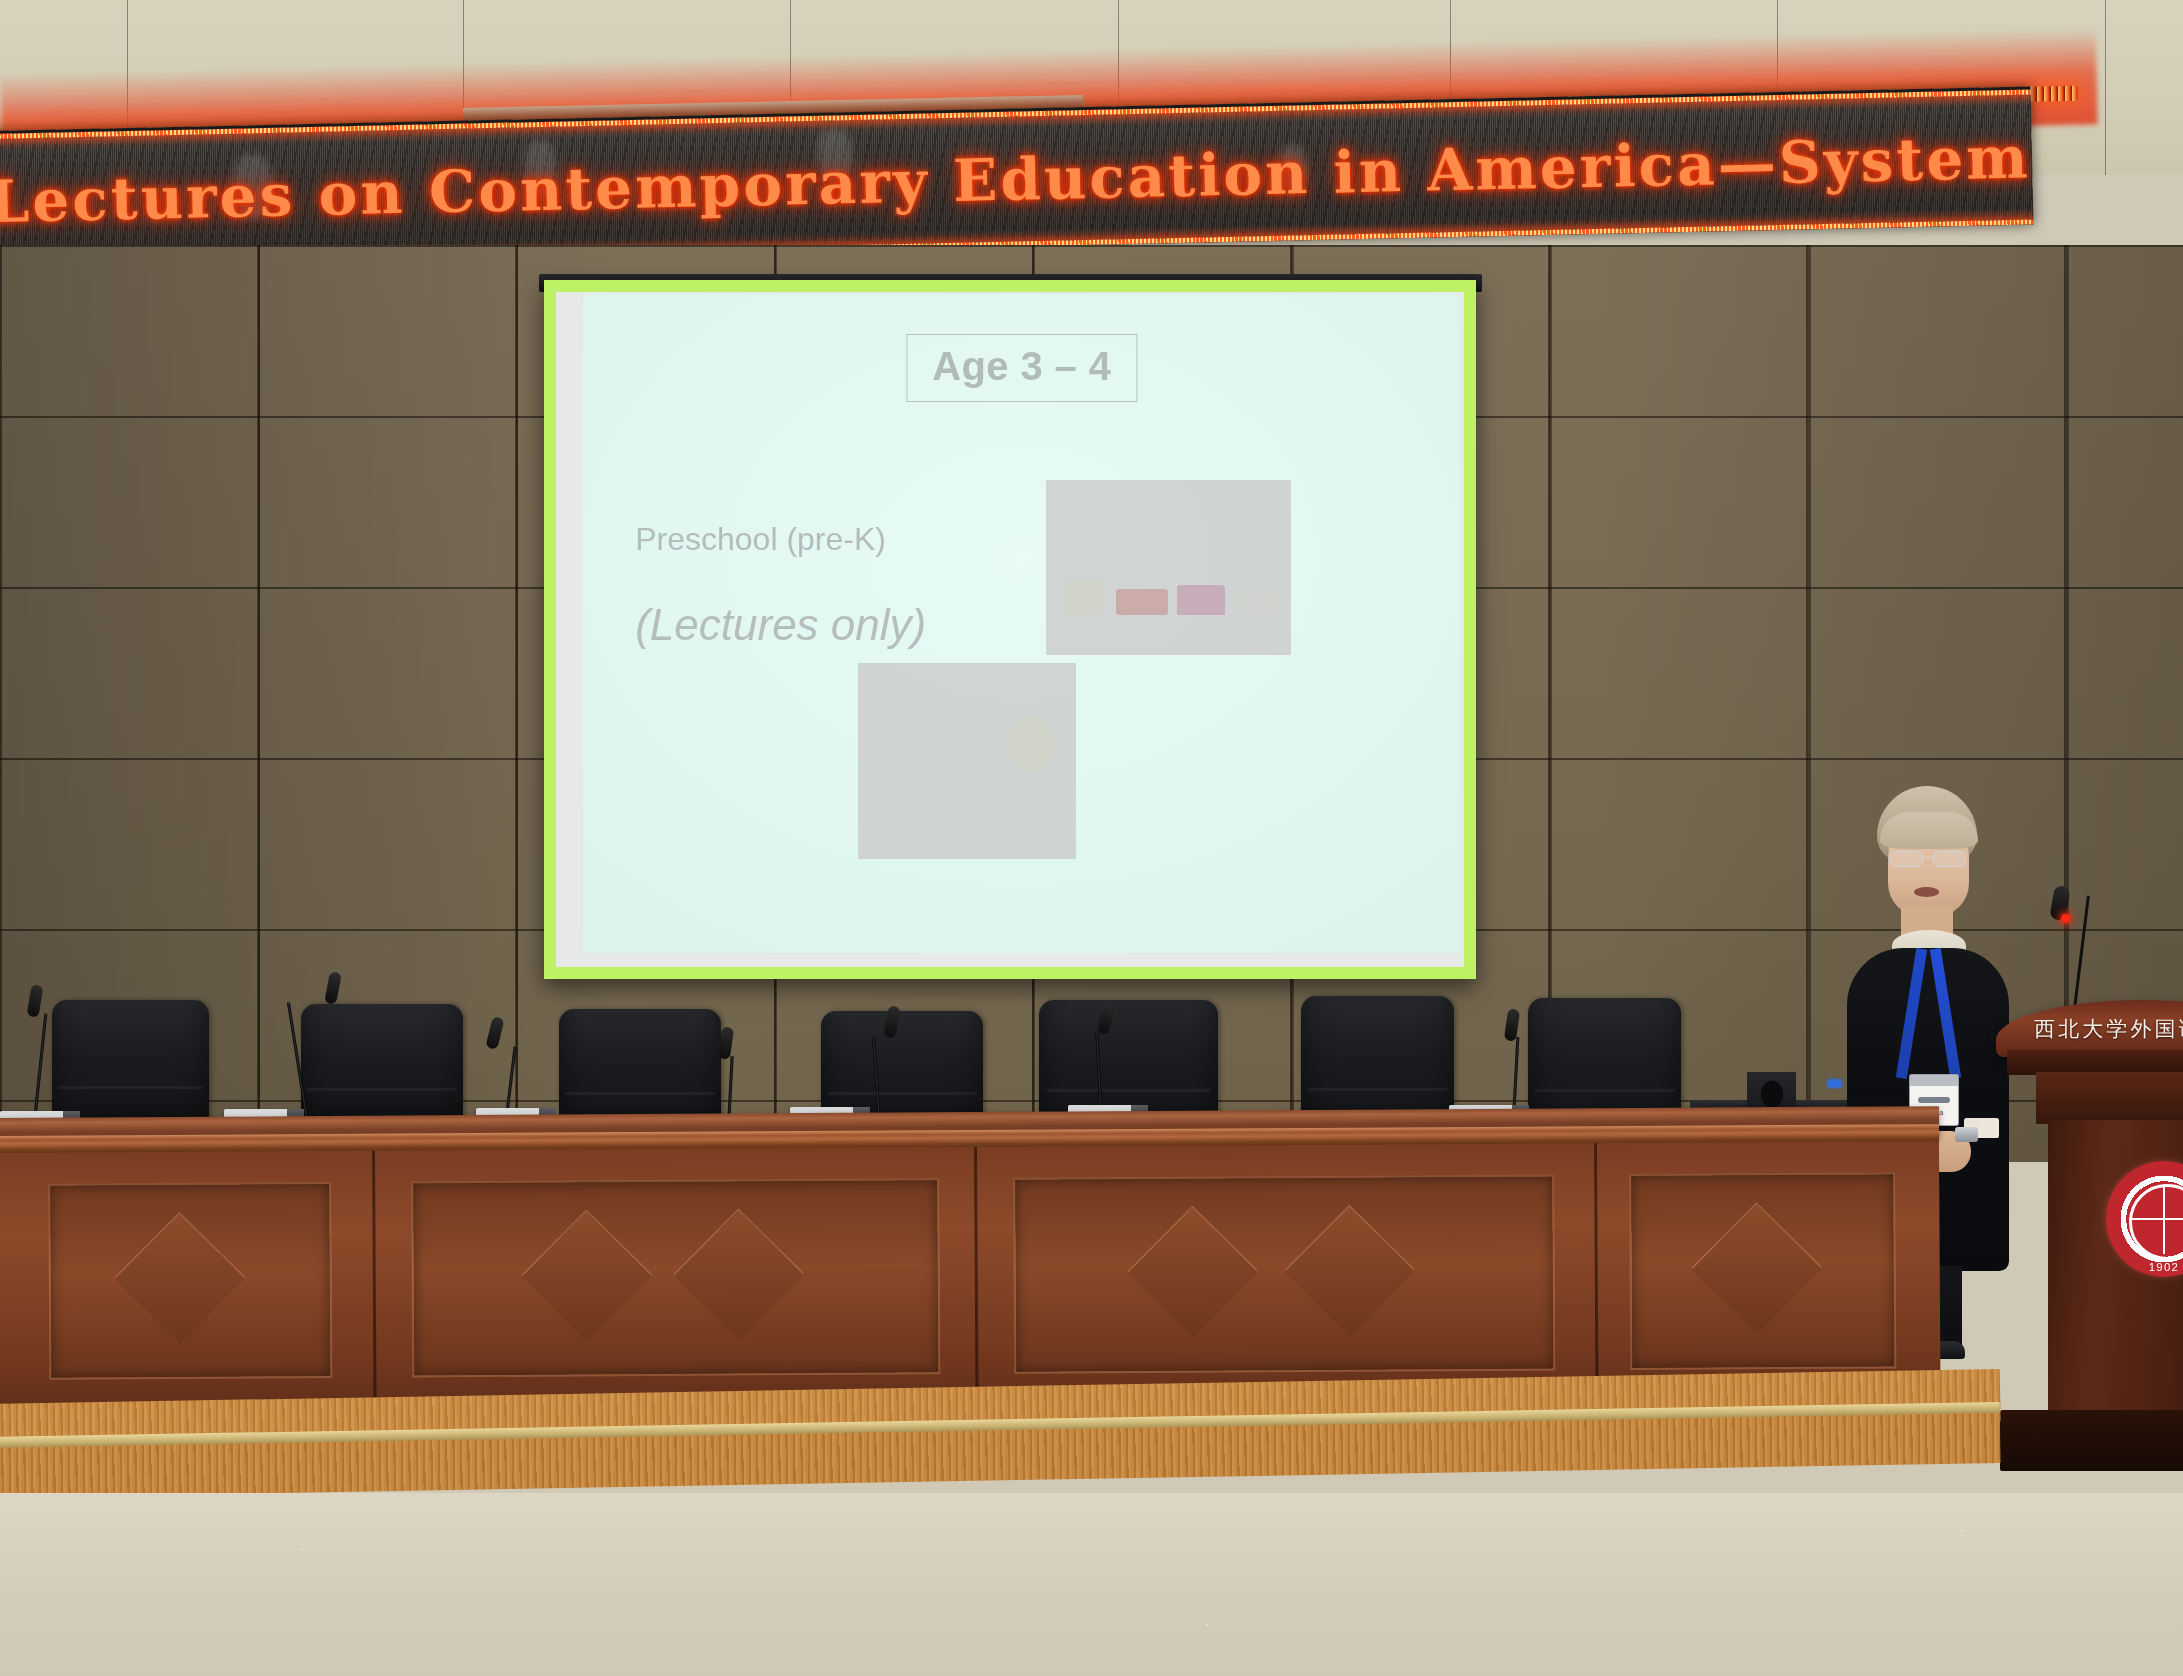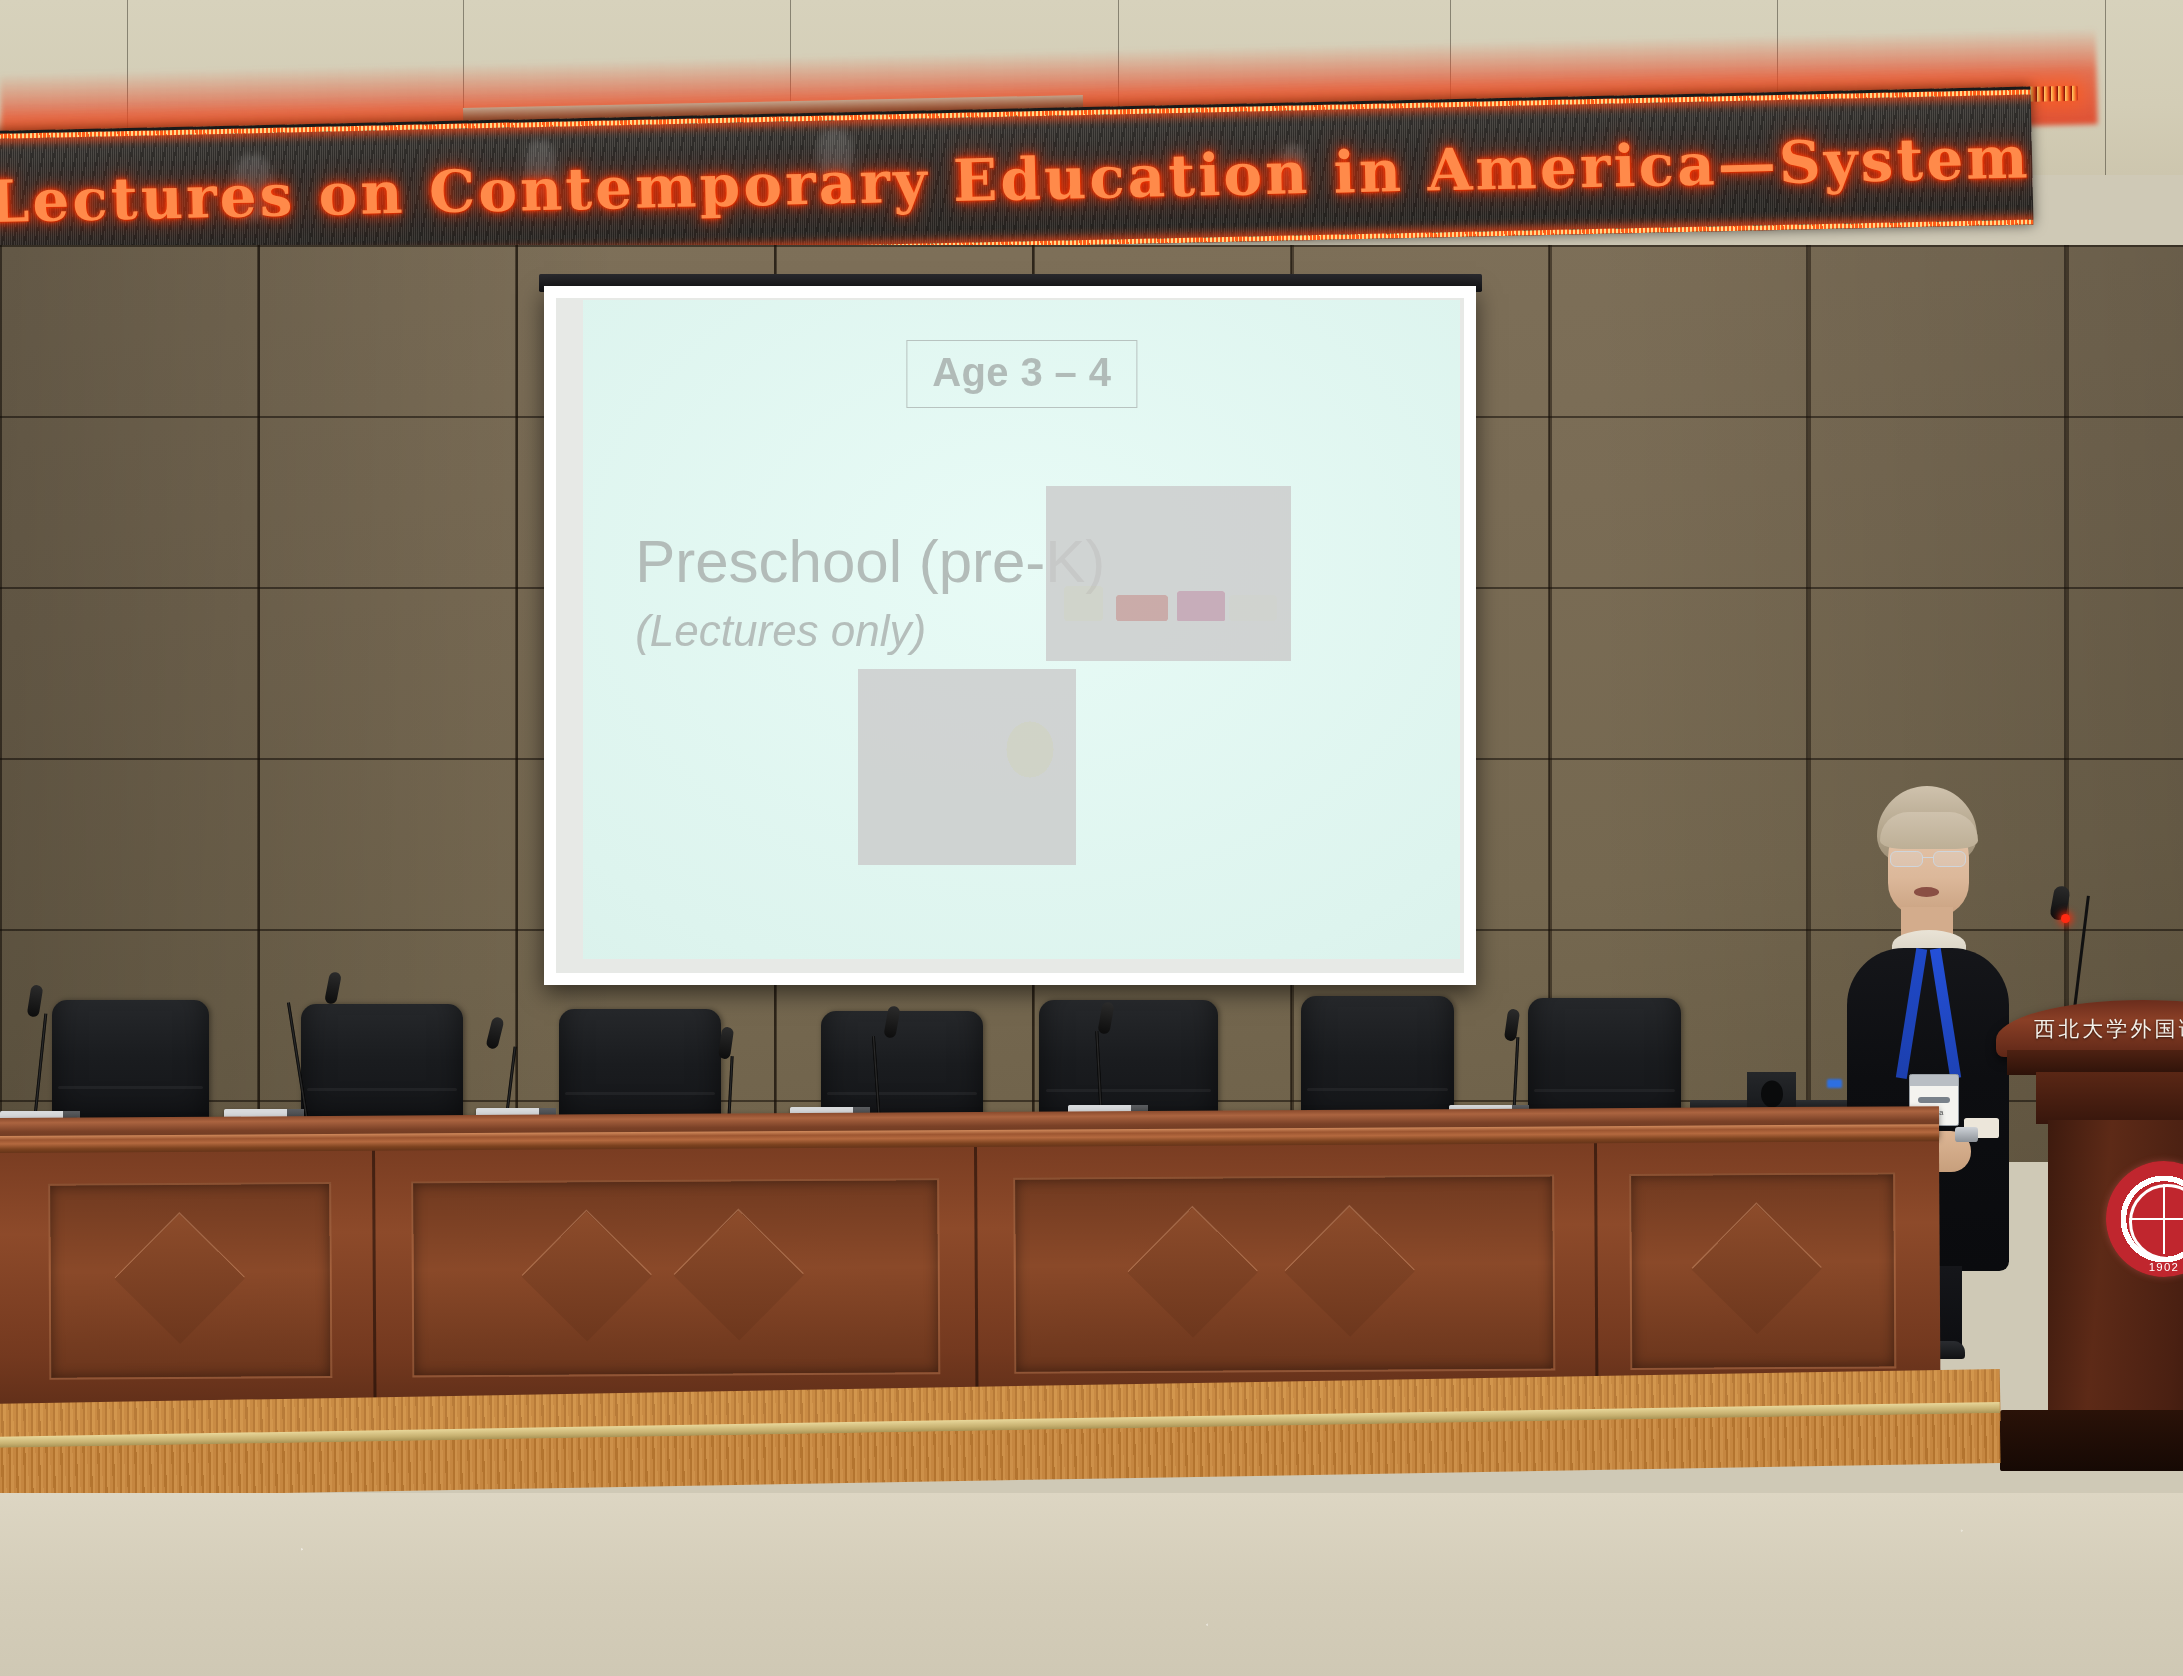--- a/index.html
+++ b/index.html
@@ -94,22 +94,22 @@
     position:absolute;top:0;height:100%;width:2.6px;background:rgba(25,18,10,.5);
   }
   .wall-acoustic-shade{
     position:absolute;left:0;top:245px;width:2212px;height:917px;
     background:linear-gradient(90deg,rgba(0,0,0,.22) 0%,rgba(0,0,0,0) 28%,rgba(0,0,0,0) 72%,rgba(0,0,0,.16) 100%);
     pointer-events:none;
   }
 
   
   .screen-frame{
-    position:absolute;left:544px;top:286px;width:932px;height:699px;
-    background:#ffffff;
+    position:absolute;left:544px;top:280px;width:932px;height:699px;
+    background:#bef264;
     box-shadow:0 7.9px 22px rgba(0,0,0,.55);
   }
   .screen-roller{
     position:absolute;left:539px;top:274px;width:943px;height:17.5px;
     background:linear-gradient(180deg,#2a2a2e,#121214);border-radius:1.7px;
   }
   .screen-white{
     position:absolute;left:12.2px;top:12.2px;right:12.2px;bottom:12.2px;
     background:#e7e9e6;
   }
@@ -122,21 +122,21 @@
     position:absolute;left:50%;top:40px;transform:translateX(-50%);
     border:1.7px solid #b8c3c0;
     padding:9.6px 25px 11.4px 25px;
   }
   .age-box span{
     font-size:40px;font-weight:700;color:#b1bbb8;letter-spacing:0.4px;
     white-space:nowrap;
   }
   .slide-line1{
     position:absolute;left:52px;top:227px;
-    font-size:60px;color:#b3bcb9;font-weight:400;white-space:nowrap;
+    font-size:32px;color:#b3bcb9;font-weight:400;white-space:nowrap;
   }
   .slide-line2{
     position:absolute;left:52px;top:306px;
     font-size:44px;color:#b5bebb;font-style:italic;white-space:nowrap;
   }
   
   .photo{
     position:absolute;
     filter:saturate(.34) brightness(1.62) contrast(.60);
     opacity:.82;

